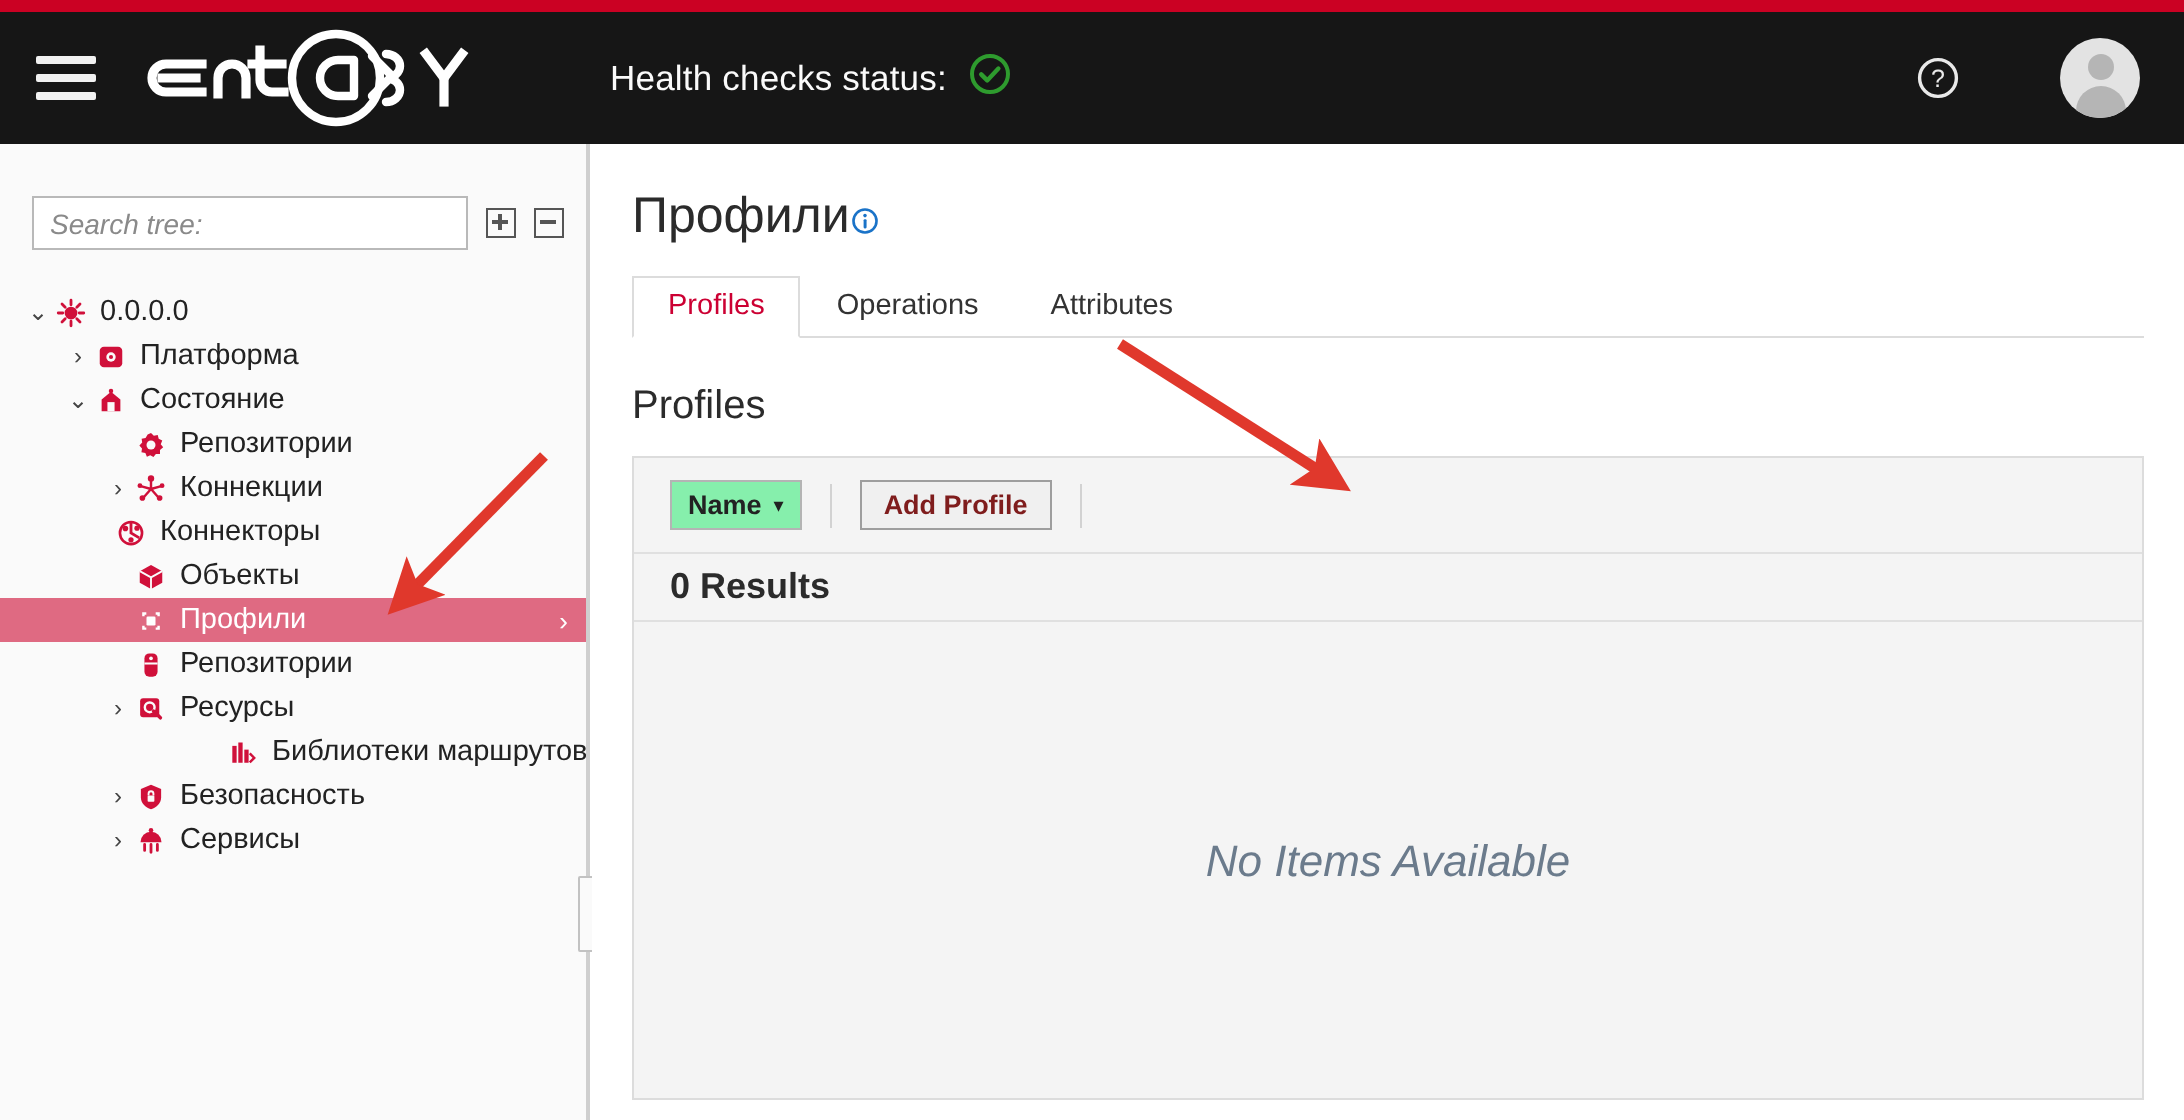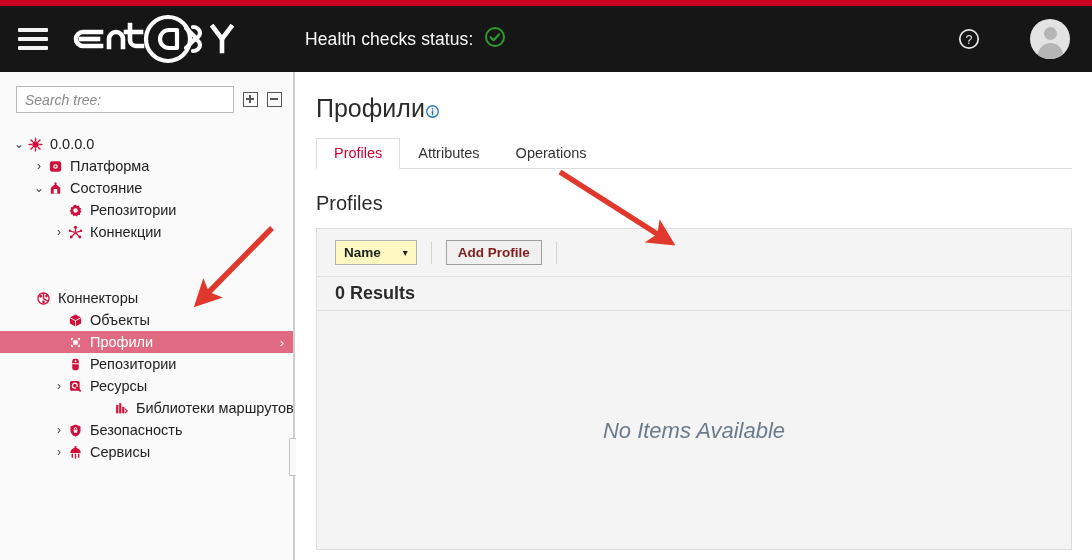--- a/index.html
+++ b/index.html
@@ -54,21 +54,21 @@
     content: ""; position: absolute; width: 25px; height: 17px;
     border-radius: 13px 13px 0 0; background: #b5b5b5; left: 7.5px; top: 24px;
   }
 
   
   .sidebar {
     position: absolute; left: 0; top: 72px; width: 295px; height: 488px;
     background: #fafafa; border-right: 1px solid #d9d9d9;
   }
   .search-row {
-    display: flex; align-items: center; padding: 14px 12px 0 16px; gap: 9px;
+    display: flex; align-items: center; padding: 26px 12px 0 16px; gap: 9px;
   }
   .search-input {
     flex: 1; height: 27px; border: 1px solid #b9b9b9; background: #fff;
     padding: 0 8px; font-size: 14px; font-style: italic; color: #555;
     font-family: "Liberation Sans", sans-serif; outline: none;
   }
   .search-input::placeholder { color: #8a8a8a; font-style: italic; }
   .tree-btn {
     width: 15px; height: 15px; border: 1.6px solid #555; position: relative;
     cursor: pointer; flex: none;
@@ -139,23 +139,23 @@
   .panel {
     margin-top: 13px; border: 1px solid #dcdcdc; background: #f4f4f4;
     height: 322px; position: relative;
   }
   .panel-toolbar {
     display: flex; align-items: center; height: 48px; padding: 0 18px;
     border-bottom: 1px solid #e0e0e0;
   }
   .filter-group { display: flex; align-items: center; }
   .filter-select {
-    height: 25px; border: 1px solid #b4b4b4; background: #fef9c3;
+    height: 25px; border: 1px solid #b4b4b4; background: #86efac;
     padding: 0 8px; font-size: 13.5px; font-weight: bold; color: #222;
-    display: flex; align-items: center; gap: 22px; cursor: pointer;
+    display: flex; align-items: center; gap: 6px; cursor: pointer;
   }
   .filter-select .chev { font-size: 10px; font-weight: normal; }
   .filter-input {
     width: 209px; height: 25px; border: 1px solid #b4b4b4; border-left: none;
     background: #fff; padding: 0 8px; font-size: 14px; font-style: italic;
     color: #777; outline: none; font-family: "Liberation Sans", sans-serif;
   }
   .filter-input::placeholder { color: #8d8d8d; font-style: italic; }
   .tb-divider { width: 1px; height: 22px; background: #d2d2d2; margin: 0 14px; }
   .add-btn {
@@ -302,21 +302,21 @@
               </g>
               <circle cx="8" cy="2.4" r="1.7" fill="#d0103a"></circle>
               <circle cx="3.4" cy="12.8" r="1.5" fill="#d0103a"></circle>
               <circle cx="12.6" cy="12.8" r="1.5" fill="#d0103a"></circle>
               <circle cx="2.1" cy="6.2" r="1.3" fill="#d0103a"></circle>
               <circle cx="13.9" cy="6.2" r="1.3" fill="#d0103a"></circle>
             </svg>
           </span>
           <span class="tlabel">Коннекции</span>
         </div>
-        <div class="tree-node" style="padding-left: 22px; margin-top: 44px;">
+        <div class="tree-node" style="padding-left: 44px;">
           <span class="caret"></span>
           <span class="tnicon">
             <svg width="15" height="15" viewBox="0 0 16 16">
               <circle cx="8" cy="8" r="5.9" fill="none" stroke="#d0103a" stroke-width="1.4"></circle>
               <path d="M8 2.4 V8 L12.4 10.6" fill="none" stroke="#d0103a" stroke-width="1.5"></path>
               <circle cx="5" cy="5.6" r="1.5" fill="#d0103a"></circle>
               <circle cx="11.2" cy="5.4" r="1.4" fill="#d0103a"></circle>
               <circle cx="8" cy="11.6" r="1.4" fill="#d0103a"></circle>
             </svg>
           </span>
@@ -419,22 +419,22 @@
         <svg width="13" height="13" viewBox="0 0 14 14">
           <circle cx="7" cy="7" r="6.2" fill="none" stroke="#1a73c8" stroke-width="1.4"></circle>
           <circle cx="7" cy="4.1" r="0.95" fill="#1a73c8"></circle>
           <rect x="6.25" y="6" width="1.6" height="5" rx="0.6" fill="#1a73c8"></rect>
         </svg>
       </span>
     </div>
 
     <div class="tabs" id="tabs">
         <div class="tab active">Profiles</div>
+        <div class="tab">Operations</div>
         <div class="tab">Attributes</div>
-        <div class="tab">Operations</div>
       </div>
 
     <div class="section-title">Profiles</div>
 
     <div class="panel">
 
       <div class="panel-toolbar">
         <div class="filter-group">
           <div class="filter-select">
             <span>Name</span>

